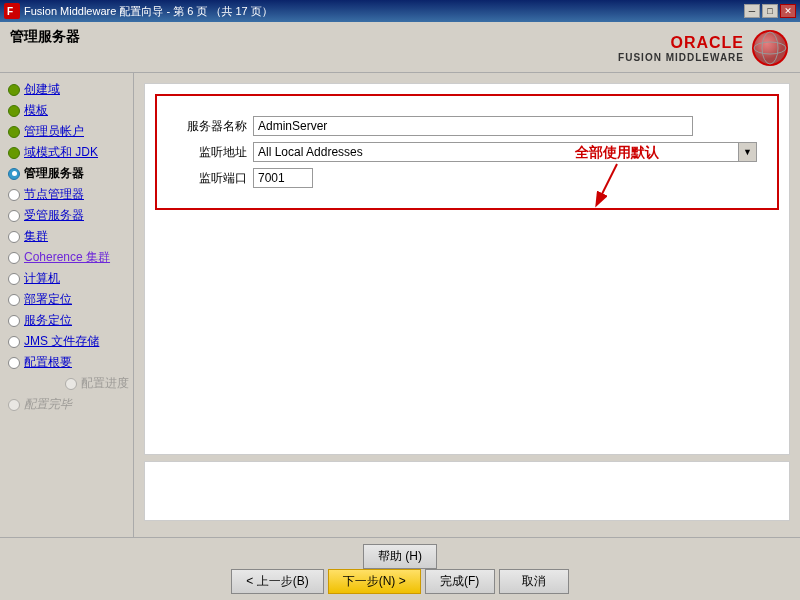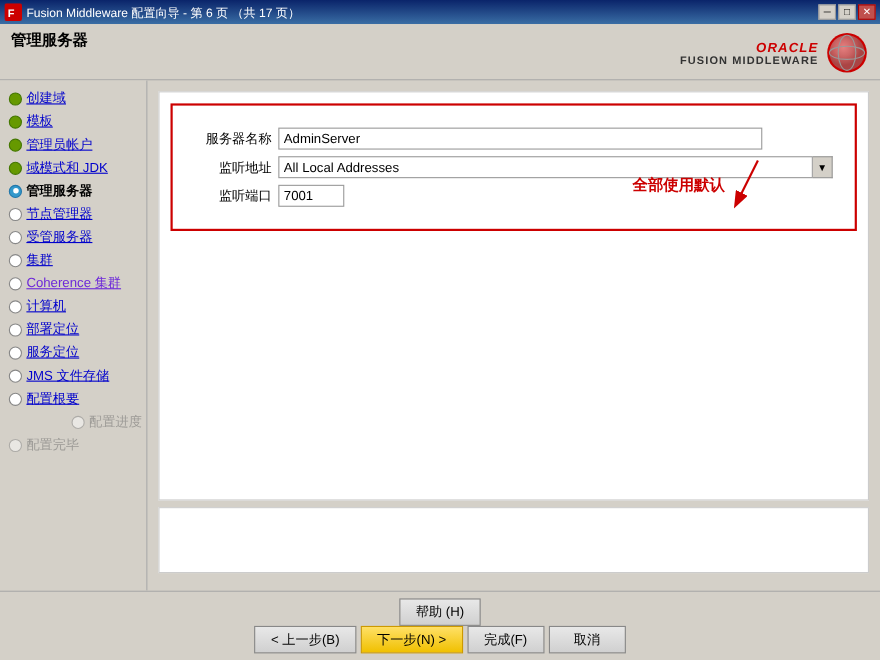--- a/index.html
+++ b/index.html
@@ -84,24 +84,23 @@
       display: flex;
       flex-direction: column;
       align-items: flex-end;
     }
     .oracle-logo {
       display: flex;
       align-items: center;
       gap: 6px;
     }
     .oracle-text {
-      font-size: 12px;
+      font-size: 16px;
       font-weight: bold;
       color: #cc0000;
-      font-style: italic;
       letter-spacing: 1px;
     }
     .oracle-ball {
       width: 40px;
       height: 40px;
     }
     .fusion-text {
       font-size: 10px;
       color: #333;
       font-weight: bold;
@@ -434,21 +433,21 @@
         <span class="sidebar-label">配置根要</span>
       </div>
 
       <div class="sidebar-item" style="opacity:0.5;justify-content:flex-end;">
         <div class="sidebar-dot"></div>
         <span class="sidebar-label" style="color:#666; text-decoration:none;">配置进度</span>
       </div>
 
       <div class="sidebar-item" style="opacity:0.5;">
         <div class="sidebar-dot"></div>
-        <span class="sidebar-label" style="color:#666; text-decoration:none;">配置完毕</span>
+        <span class="sidebar-label" style="color:#666; text-decoration:none;font-style:italic;">配置完毕</span>
       </div>
     </div>
 
     <div class="main-panel">
 
       <div class="server-config">
         
         <div style="position: relative; display: inline-block;">
           <div class="highlight-box">
 
@@ -465,21 +464,21 @@
               </div>
             </div>
 
             <div class="form-row">
               <span class="form-label">监听端口</span>
               <input type="text" class="form-input form-input-small" value="7001" style="">
             </div>
           </div>
 
           
-          <div style="position: absolute; top: 50px; left: 420px; display: flex; flex-direction: row; align-items: center;">
+          <div style="position: absolute; top: 50px; left: 420px; display: flex; flex-direction: column; align-items: center;">
             <span class="annotation-text">全部使用默认</span>
             <svg width="60" height="50">
               <defs>
                 <marker id="arrowhead" markerWidth="8" markerHeight="6" refX="6" refY="3" orient="auto">
                   <polygon points="0 0, 8 3, 0 6" fill="#cc0000"></polygon>
                 </marker>
               </defs>
               <line x1="30" y1="2" x2="10" y2="42" stroke="#cc0000" stroke-width="2" marker-end="url(#arrowhead)"></line>
             </svg>
           </div>

